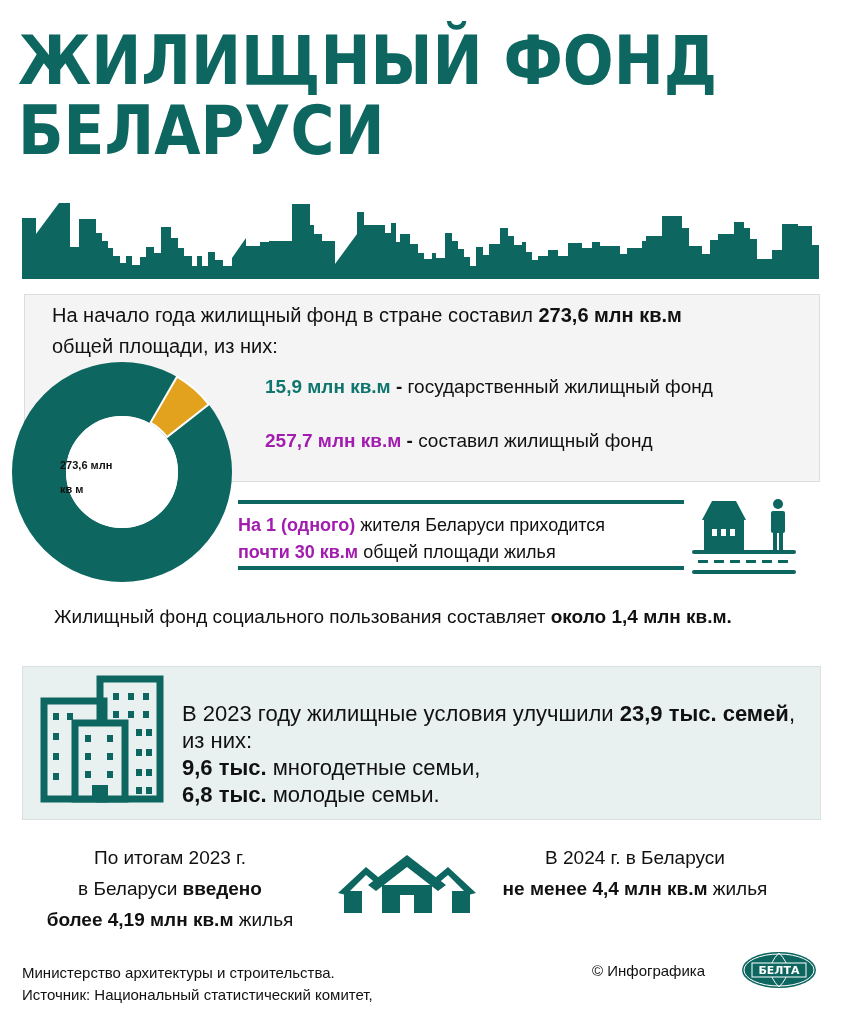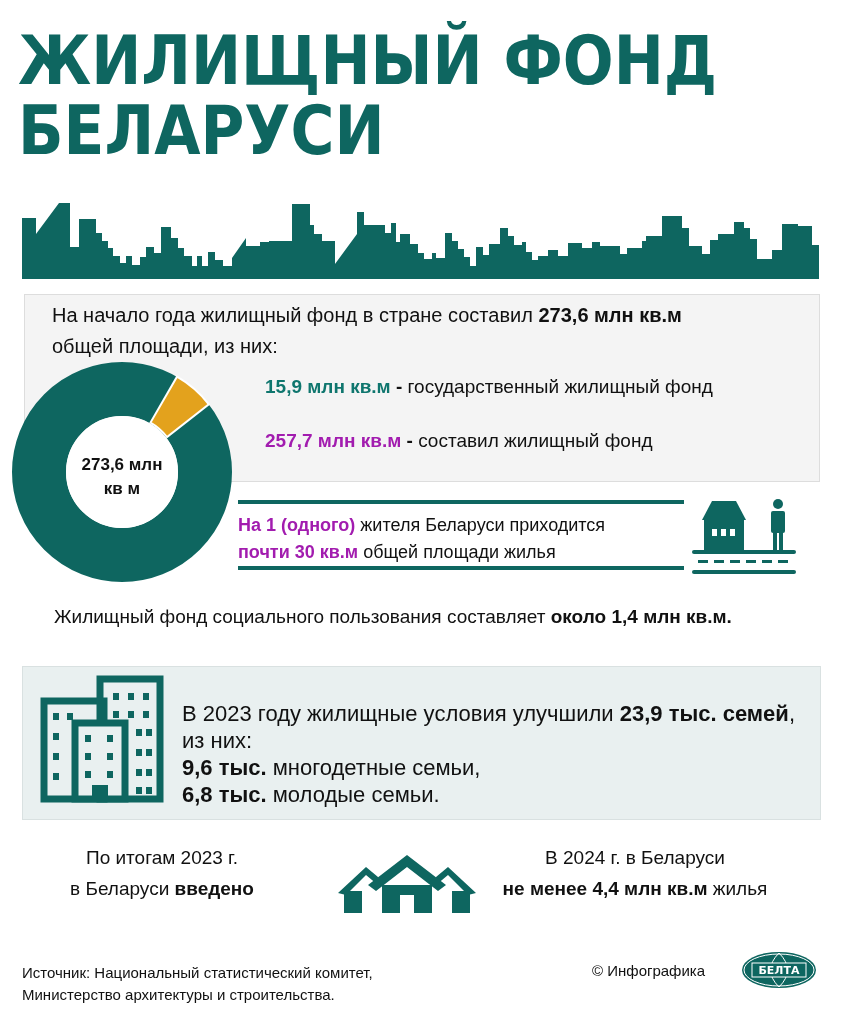--- a/index.html
+++ b/index.html
@@ -8,21 +8,21 @@
   .title{left:18px;top:26px;font-family:"DejaVu Sans",sans-serif;font-weight:bold;color:#0e6660;font-size:68px;line-height:70px;letter-spacing:0px;transform:scaleX(0.88);transform-origin:left top;}
   .skyline{left:22px;top:186px;width:797px;height:93px;}
   .box1{left:24px;top:294px;width:796px;height:188px;background:#f4f4f4;border:1px solid #ddd;box-sizing:border-box;}
   .t1{left:52px;top:300px;font-size:20px;line-height:31px;width:760px;}
   b{font-weight:bold;text-align:center;}
   .orange{color:#0f766e;font-weight:bold;}
   .teal{color:#a21caf;font-weight:bold;}
   .leg1{left:265px;top:376px;font-size:19px;}
   .leg2{left:265px;top:430px;font-size:19px;}
   .donut{left:12px;top:362px;width:220px;height:220px;}
-  .dlabel{left:60px;top:453px;width:124px;text-align:center;font-weight:bold;font-size:17px;line-height:24px;}
+  .dlabel{left:60px;top:453px;width:124px;font-weight:bold;font-size:11px;line-height:24px;}
   .rule{height:4px;background:#0e6660;}
   .percap{left:238px;top:512px;font-size:18px;line-height:27px;}
   .social{left:22px;top:606px;font-size:19px;margin-left:32px;}
   .box2{left:22px;top:666px;width:799px;height:154px;background:#e9f0f0;border:1px solid #d9e1e1;box-sizing:border-box;}
   .t2{left:182px;top:700px;font-size:22px;line-height:27px;}
   .col{font-size:19px;line-height:31px;text-align:center;}
   .src{left:22px;top:962px;font-size:15px;line-height:22px;}
   .copy{left:592px;top:962px;font-size:15px;}
 </style>
 </head>
@@ -131,45 +131,46 @@
     <rect x="52" y="112" width="16" height="14"></rect>
   </g>
 </svg>
 <div class="abs t2">
   <span>В 2023 году жилищные условия улучшили </span><b>23,9 тыс. семей</b><span>,</span><br>
   <span>из них:</span><br>
   <b>9,6 тыс.</b><span> многодетные семьи,</span><br>
   <b>6,8 тыс.</b><span> молодые семьи.</span>
 </div>
 
-<div class="abs col" style="left:12px;top:842px;width:300px;">
+<div class="abs col" style="left:20px;top:842px;width:300px;">
   <div>По итогам 2023 г.</div>
   <div><span>в Беларуси </span><b>введено</b></div>
+  <div><b>более 4,19 млн кв.м</b><span> жилья</span></div>
 </div>
 
 <svg class="abs" style="left:338px;top:855px;width:138px;height:60px;" viewBox="0 0 138 60">
   <g fill="#0e6660">
     <polygon points="0,38 28,12 40,22 40,30 28,20 8,40"></polygon>
     <rect x="6" y="36" width="18" height="22"></rect>
     <polygon points="98,22 110,12 138,38 130,40 110,20 98,30"></polygon>
     <rect x="114" y="36" width="18" height="22"></rect>
     <polygon points="30,30 69,0 108,30 100,36 69,12 38,36"></polygon>
     <rect x="44" y="30" width="50" height="28"></rect>
   </g>
   <rect x="62" y="40" width="14" height="18" fill="#fff"></rect>
 </svg>
 
 <div class="abs col" style="left:470px;top:842px;width:330px;">
   <div>В 2024 г. в Беларуси</div>
   <div><b>не менее 4,4 млн кв.м</b><span> жилья</span></div>
 </div>
 
 <div class="abs src">
+  <div>Министерство архитектуры и строительства.</div>
   <div>Источник: Национальный статистический комитет,</div>
-  <div>Министерство архитектуры и строительства.</div>
 </div>
 <div class="abs copy">© Инфографика</div>
 <svg class="abs" style="left:740px;top:950px;width:78px;height:40px;" viewBox="0 0 78 40">
   <ellipse cx="39" cy="20" rx="37" ry="18" fill="#0e6660"></ellipse>
   <ellipse cx="39" cy="20" rx="35" ry="16" fill="none" stroke="#fff" stroke-width="1"></ellipse>
   <path d="M39,3 Q22,20 39,37 M39,3 Q56,20 39,37" fill="none" stroke="#fff" stroke-width="1"></path>
   <rect x="12" y="13" width="54" height="14" fill="#0e6660" stroke="#fff" stroke-width="1"></rect>
   <text x="39" y="24" text-anchor="middle" font-size="11" font-weight="bold" fill="#fff" font-family="DejaVu Sans, sans-serif">БЕЛТА</text>
 </svg>
 

